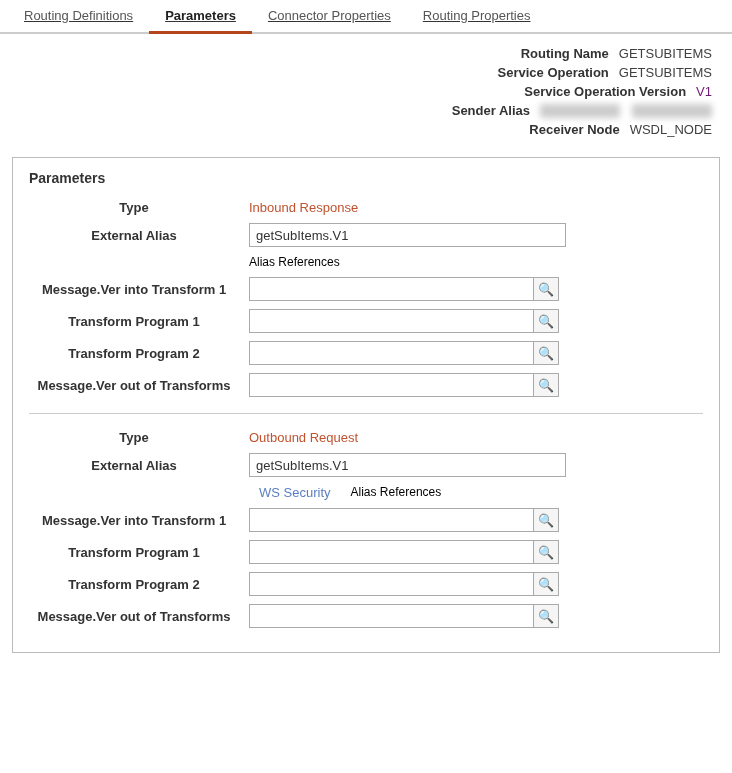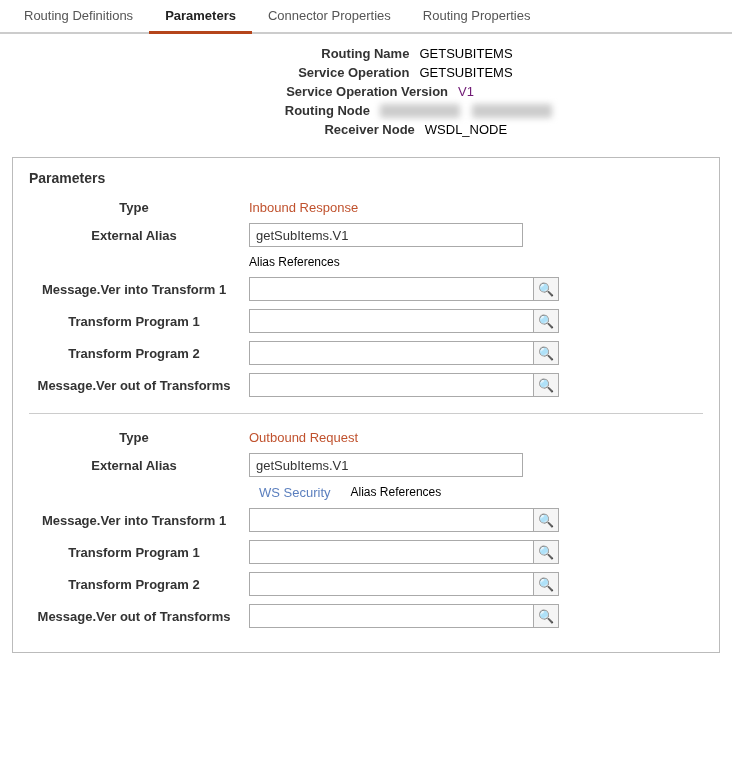--- a/index.html
+++ b/index.html
@@ -10,20 +10,21 @@
       color: #333;
       width: 732px;
     }
 
     
     .tab-bar {
       display: flex;
       border-bottom: 2px solid #ccc;
       background: #fff;
       padding: 0 8px;
+      text-decoration: underline;
     }
     .tab {
       padding: 8px 16px;
       cursor: pointer;
       color: #555;
       font-size: 13px;
       text-decoration: none;
       border-bottom: 3px solid transparent;
       margin-bottom: -2px;
     }
@@ -34,32 +35,32 @@
     }
 
     
     .header-info {
       padding: 12px 20px 8px 20px;
     }
     .info-row {
       display: flex;
       align-items: center;
       margin-bottom: 4px;
-      justify-content: center;
+      justify-content: flex-end;
     }
     .info-label {
       text-align: right;
       font-weight: bold;
       color: #333;
       font-size: 13px;
       min-width: 200px;
       padding-right: 10px;
     }
     .info-value {
-      color: #000000;
+      color: #404040;
       font-size: 13px;
     }
     .info-value.plain {
       color: #701a75;
     }
     .blurred-value {
       display: inline-block;
       width: 80px;
       height: 14px;
       background: #ccc;
@@ -93,21 +94,21 @@
       color: #333;
       font-size: 13px;
       min-width: 220px;
       padding-right: 10px;
     }
     .param-value {
       color: #c0522e;
       font-size: 13px;
     }
     .param-input {
-      width: 274px;
+      width: 317px;
       height: 24px;
       border: 1px solid #aaa;
       padding: 2px 6px;
       font-size: 13px;
       color: #333;
       background: #fff;
     }
     .param-input-with-icon {
       display: flex;
       align-items: center;
@@ -192,21 +193,21 @@
   </div>
   <div class="info-row">
     <span class="info-label">Service Operation</span>
     <span class="info-value">GETSUBITEMS</span>
   </div>
   <div class="info-row">
     <span class="info-label">Service Operation Version</span>
     <span class="info-value plain">V1</span>
   </div>
   <div class="info-row">
-    <span class="info-label">Routing Node</span>
+    <span class="info-label">Sender Alias</span>
     <span class="blurred-value"></span>
     <span style="display:inline-block;width:12px;"></span>
     <span class="blurred-value"></span>
   </div>
   <div class="info-row">
     <span class="info-label">Receiver Node</span>
     <span class="info-value">WSDL_NODE</span>
   </div>
 </div>
 

